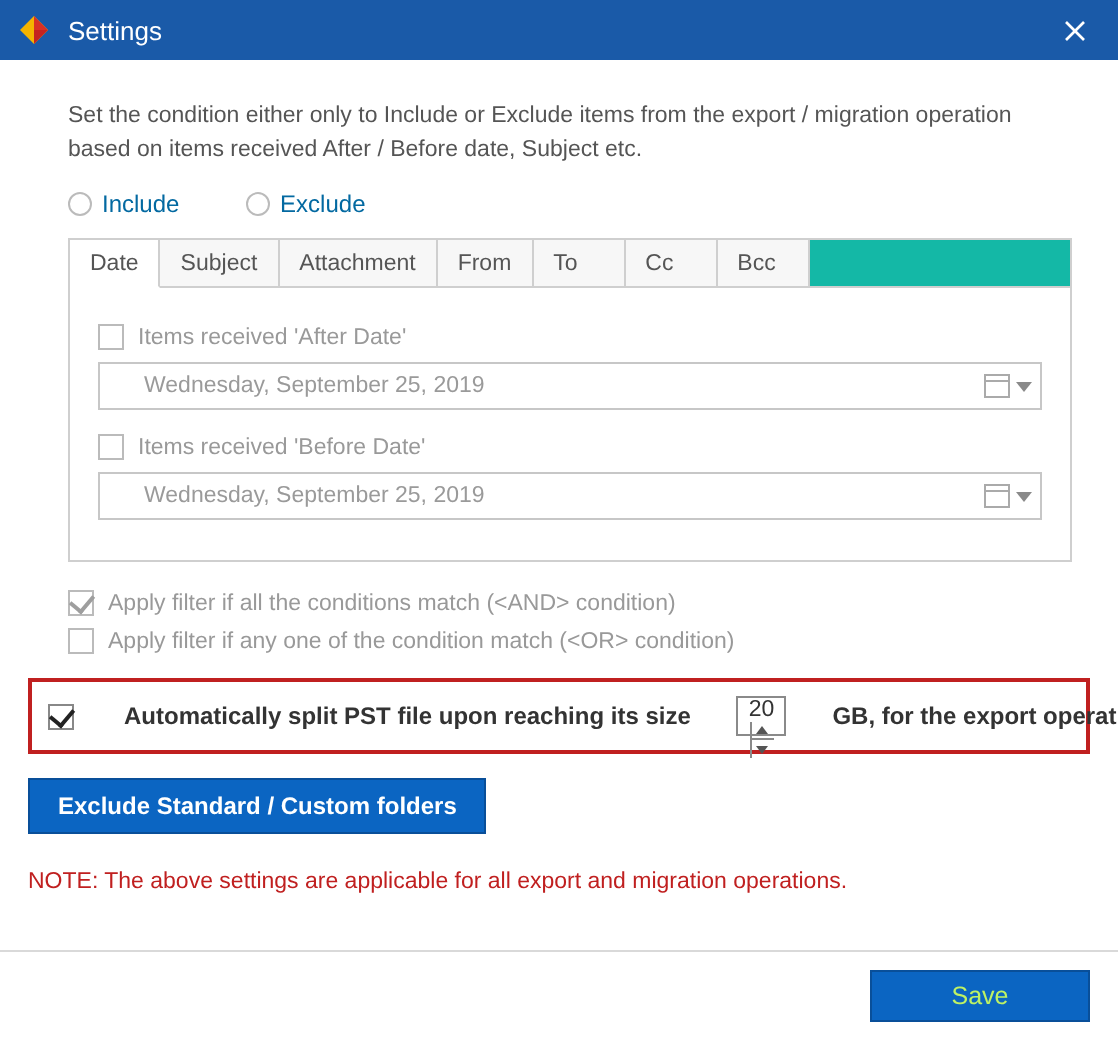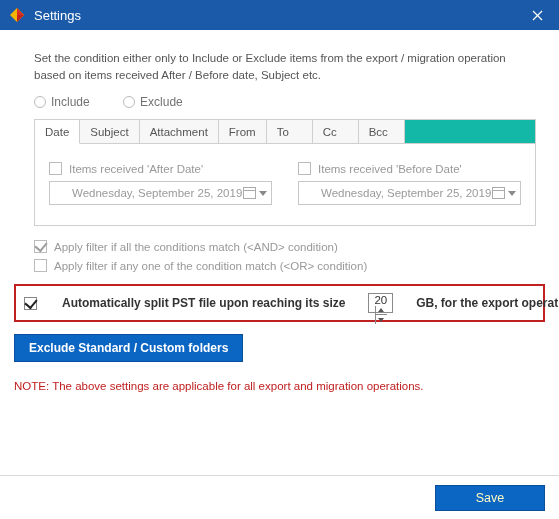--- a/index.html
+++ b/index.html
@@ -64,21 +64,21 @@
   .rad {
     width:12px; height:12px; border:1px solid #bbb; border-radius:50%;
     margin-right:5px; display:inline-block; background:#fff;
   }
 
   .desc {
     color:#555; margin:6px 0 12px 20px; font-size:11.5px; line-height:1.45;
     max-width: 500px;
   }
 
-  .radio-row { margin-left:20px; color:#737373; font-size:12px; }
+  .radio-row { margin-left:20px; color:#0369a1; font-size:12px; }
   .radio-row .opt { display:inline-flex; align-items:center; margin-right:30px; }
 
   .tab-panel {
     margin: 8px 0 0 20px;
     border: 1px solid #cfcfcf;
     width: 502px;
   }
   .tabs {
     display:flex; height:24px; font-size:11.5px;
     background:#14b8a6;
@@ -91,21 +91,21 @@
     border-bottom:1px solid #cfcfcf;
   }
   .tab.active {
     background:#fff; border-bottom:1px solid #fff;
   }
   .tabs::after{
     content:""; flex:1; border-bottom:1px solid #cfcfcf;
   }
   .tab-body {
     padding: 18px 14px 20px 14px;
-    display:flex; gap:26px;
+    display:flex; gap:12px;flex-direction:column;
   }
   .date-col { flex:1; }
   .date-col .lbl { display:flex; align-items:center; color:#999; font-size:11.5px; margin-bottom:6px;}
   .date-input {
     display:flex; align-items:center;
     border:1px solid #c7c7c7; height:24px; background:#fff;
     color:#9a9a9a; font-size:11.5px; padding:0 4px 0 22px;
     justify-content:space-between;
   }
   .date-input .ico {
@@ -153,21 +153,21 @@
     color:#c02020; font-size:11.5px; margin-top:18px;
   }
 
   .footer {
     position:absolute; bottom:0; left:0; right:0;
     border-top:1px solid #d9d9d9;
     height:44px; display:flex; align-items:center; justify-content:flex-end;
     padding:0 14px; background:#fff;
   }
   .btn-save{
-    background:#0b65c2; color:#fef9c3; width:110px; height:26px;
+    background:#0b65c2; color:#bef264; width:110px; height:26px;
     border:1px solid #094f99; display:flex;align-items:center;justify-content:center;
     font-size:12.5px; cursor:pointer;
   }
 </style>
 </head>
 <body>
 
 <div class="titlebar">
   <span class="app-icon">
     <svg width="16" height="16" viewBox="0 0 16 16">

